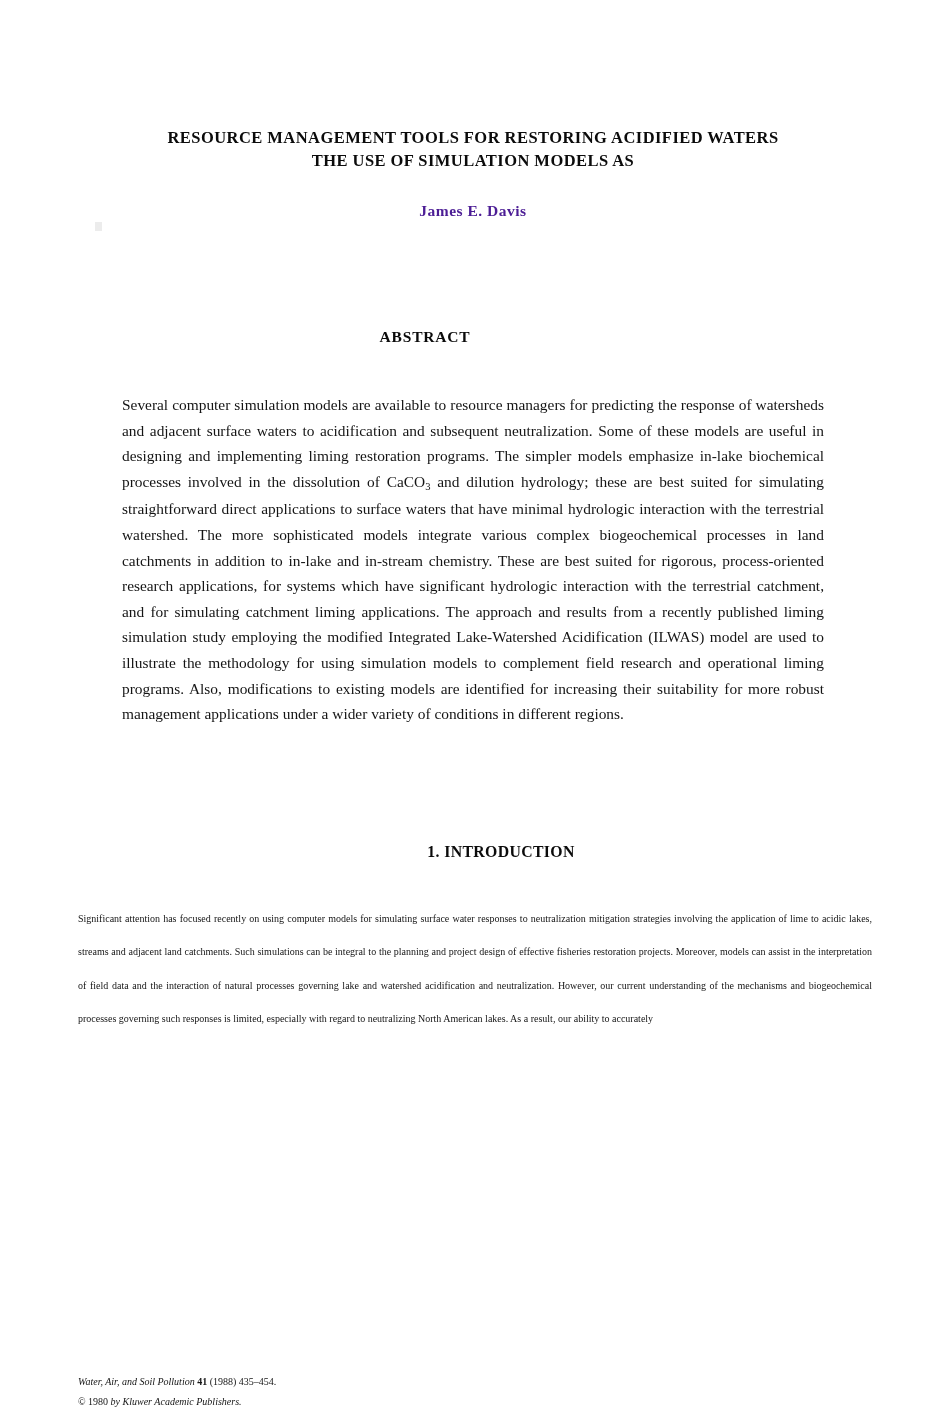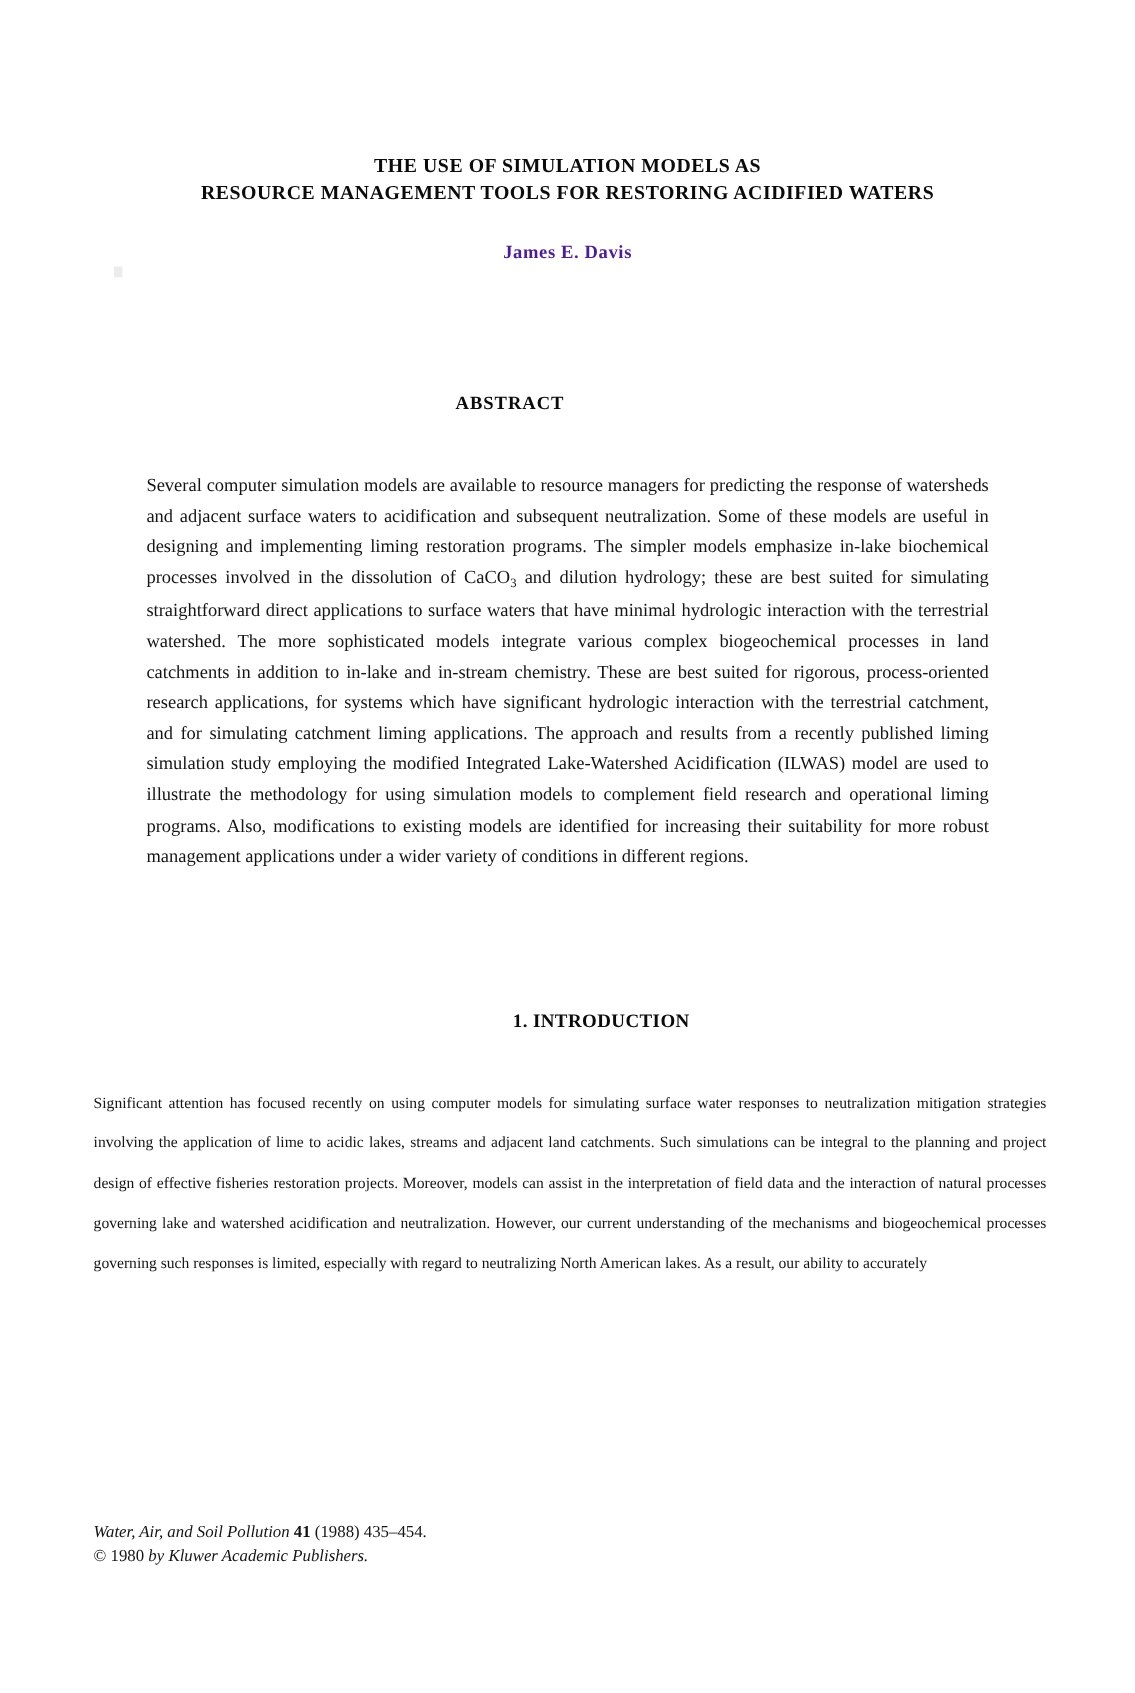--- a/index.html
+++ b/index.html
@@ -106,57 +106,57 @@
     color: #0b0b0b;
     padding-left: 28px;
   }
 
   
   .intro-body {
     position: absolute;
     left: 78px;
     top: 902px;
     width: 794px;
-    font-size: 13px;
+    font-size: 10px;
     line-height: 33.4px;
     text-align: justify;
     text-justify: inter-word;
     color: #141414;
     hyphens: none;
     font-family: Liberation Serif, serif;
   }
 
   
   .footer {
     position: absolute;
     left: 78px;
-    top: 1268px;
+    top: 1372px;
     width: 640px;
-    font-size: 14px;
+    font-size: 10px;
     line-height: 19.5px;
     color: #141414;
   }
 
   .footer-line {
     white-space: nowrap;
   }
 
   .footer .ital { font-style: italic; }
   .footer .bold { font-weight: bold; font-style: normal; }
 </style>
 </head>
 <body>
 
 <div class="page">
 
   <div class="scan-speck"></div>
 
   <div class="title-block">
+    <div class="doc-title-line">RESOURCE MANAGEMENT TOOLS FOR RESTORING ACIDIFIED WATERS</div>
     <div class="doc-title-line">THE USE OF SIMULATION MODELS AS</div>
-    <div class="doc-title-line">RESOURCE MANAGEMENT TOOLS FOR RESTORING ACIDIFIED WATERS</div>
   </div>
 
   <div class="author">James E. Davis</div>
 
   <div class="abstract-heading">ABSTRACT</div>
 
   <div class="abstract-body"><span>Several computer simulation models are available to resource managers for predicting the response of watersheds and adjacent surface waters to acidification and subsequent neutralization.  Some of these models are useful in designing and implementing liming restoration programs.  The simpler models emphasize in-lake biochemical processes involved in the dissolution of CaCO</span><sub>3</sub><span> and dilution hydrology; these are best suited for simulating straightforward direct applications to surface waters that have minimal hydrologic interaction with the terrestrial watershed.  The more sophisticated models integrate various complex biogeochemical processes in land catchments in addition to in-lake and in-stream chemistry.  These are best suited for rigorous, process-oriented research applications, for systems which have significant hydrologic interaction with the terrestrial catchment, and for simulating catchment liming applications.  The approach and results from a recently published liming simulation study employing the modified Integrated Lake-Watershed Acidification (ILWAS) model are used to illustrate the methodology for using simulation models to complement field research and operational liming programs.  Also, modifications to existing models are identified for increasing their suitability for more robust management applications under a wider variety of conditions in different regions.</span></div>
 
   <div class="section-heading">1. INTRODUCTION</div>
 

